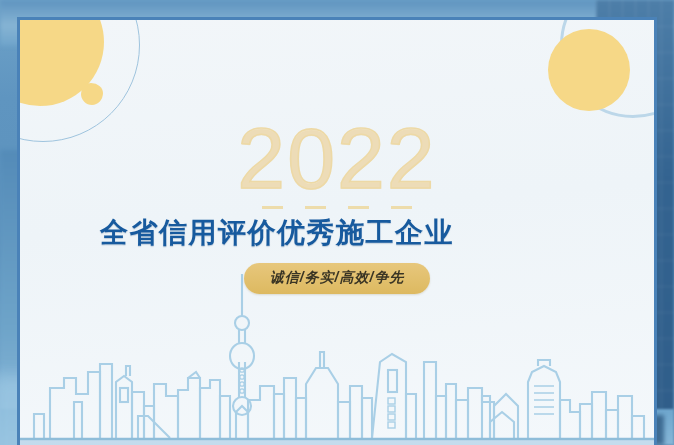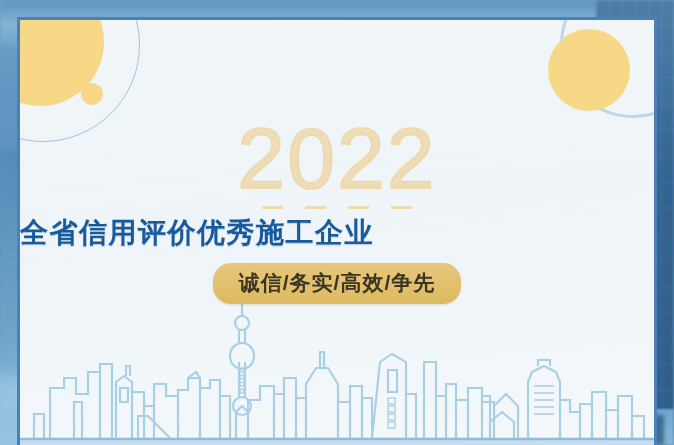--- a/index.html
+++ b/index.html
@@ -108,35 +108,36 @@
     font-size:86px;line-height:86px;font-weight:400;letter-spacing:2px;
     color:#f6e5bd;opacity:.65;
   }
   .year-base{
     position:absolute;top:163px;left:0;width:634px;text-align:center;
   }
   .year-base i{
     display:inline-block;height:3px;width:21px;background:#eddcab;margin:0 11px;
   }
   .main-title{
-    position:absolute;top:182px;left:0;width:514px;
+    position:absolute;top:182px;left:0;width:514px;text-align:center;
     font-size:28px;line-height:38px;font-weight:bold;
     color:#175a9e;letter-spacing:1.5px;
     text-shadow:0 1px 1px rgba(12,58,110,.22);
   }
   .badge-wrap{
     position:absolute;top:231px;left:0;width:634px;text-align:center;
   }
   .badge{
     display:inline-block;
     background:linear-gradient(180deg,#e7c77c 0%, #ddb960 100%);
     color:#3a3524;
-    font-size:21px;font-weight:bold;letter-spacing:1px;
+    font-size:14px;font-weight:bold;letter-spacing:1px;
     padding:6px 26px 7px 26px;border-radius:18px;
     box-shadow:0 1px 2px rgba(120,95,30,.18);
+    font-style:italic;
   }
 </style>
 </head>
 <body>
 
 <div id="poster">
 
   <div class="bg-photo">
     <div class="bg-sky"></div>
     <div class="bg-building-left"></div>

